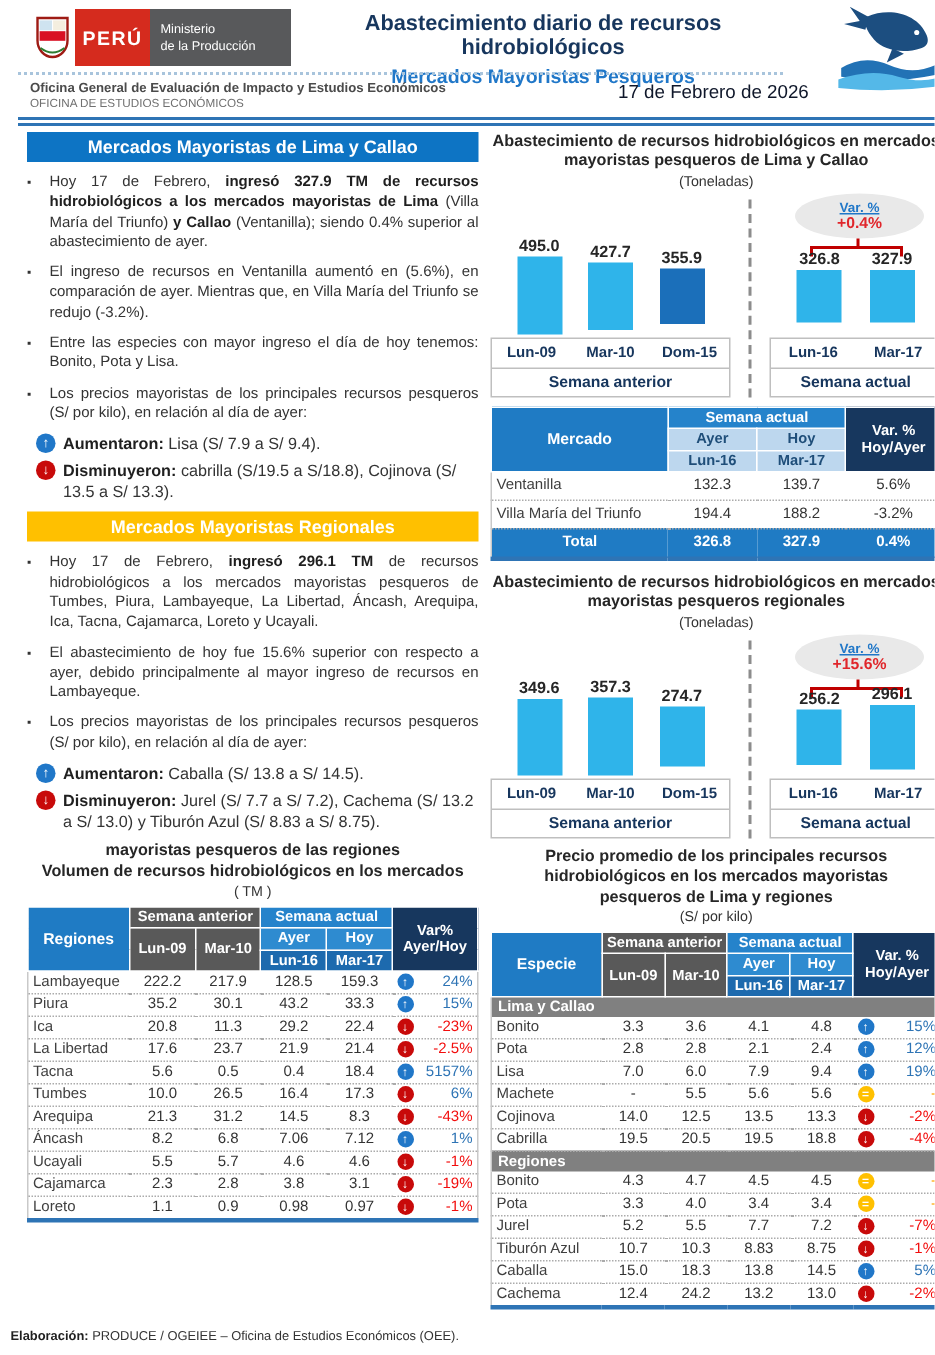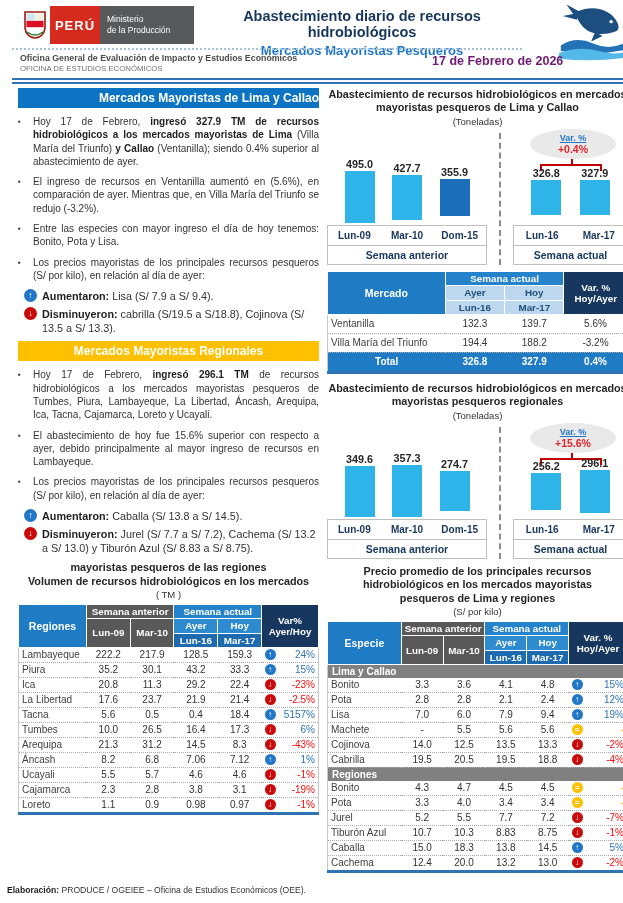--- a/index.html
+++ b/index.html
@@ -14,28 +14,28 @@
   .ministry-box{background:#58595B;color:#fff;width:94px;height:38px;font-size:8.5px;line-height:1.3;
                 display:flex;flex-direction:column;justify-content:center;padding-left:7px;box-sizing:border-box;}
   .header-titles{position:absolute;left:185px;top:8px;width:330px;text-align:center;}
   .ht1{font-size:14.5px;font-weight:bold;color:#17365D;}
   .ht2{font-size:13px;font-weight:bold;color:#2077C8;margin-top:3px;}
   .fish-logo{position:absolute;right:2px;top:0;width:76px;height:68px;}
   .dotted-line{position:absolute;left:0;top:48px;width:510px;border-top:2px dotted #A8C4DC;}
   .office-block{position:absolute;left:8px;top:53px;width:300px;}
   .o1{font-size:8.8px;font-weight:bold;color:#4B4B4B;}
   .o2{font-size:7.8px;color:#707070;margin-top:1px;}
-  .hdate{position:absolute;left:420px;top:54px;font-size:12.5px;font-weight:bold;color:#701a75;}
+  .hdate{position:absolute;left:400px;top:54px;font-size:12.5px;font-weight:normal;color:#0f172a;}
   .dbl-line{height:2px;border-top:2px solid #2E74B5;border-bottom:2px solid #2E74B5;margin:0 0 4px 0;}
   
   main{display:flex;gap:8px;padding:0 6px;}
   .col{width:301px;}
   
   .sec-bar{color:#fff;font-weight:bold;text-align:center;font-size:12px;padding:3px 0;margin-bottom:7px;}
-  .sec-blue{background:#0D74C4;text-align:right;}
+  .sec-blue{background:#0D74C4;}
   .sec-yellow{background:#FFC000;}
   .bullet{display:flex;margin-bottom:7px;}
   .bullet .mark{width:15px;font-size:8px;color:#333;padding-top:2px;flex:0 0 15px;}
   .bullet p{flex:1;margin:0;text-align:justify;font-size:10px;line-height:1.33;color:#333;}
   .bullet strong{color:#1F1F1F;}
   .price-line{display:flex;margin:2px 0 4px 6px;font-size:10.8px;line-height:1.3;color:#333;}
   .pl-ico{width:13px;height:13px;border-radius:50%;color:#fff;font-size:9px;line-height:13px;text-align:center;
           font-weight:bold;margin-right:5px;flex:0 0 13px;}
   .pl-ico.up{background:#2077C8}.pl-ico.down{background:#C80A0A}
   .price-line b{color:#1F1F1F;}
@@ -723,21 +723,21 @@
               <td class="varc">
                 <span class="varc-in">
                   <span class="circ up">↑</span>
                   <span class="pct pos">5%</span>
                 </span>
               </td>
             </tr>
             <tr>
               <td class="name">Cachema</td>
               <td class="num">12.4</td>
-              <td class="num">20.0</td>
+              <td class="num">24.2</td>
               <td class="num">13.2</td>
               <td class="num">13.0</td>
               <td class="varc">
                 <span class="varc-in">
                   <span class="circ down">↓</span>
                   <span class="pct neg">-2%</span>
                 </span>
               </td>
             </tr>
           </tbody>

